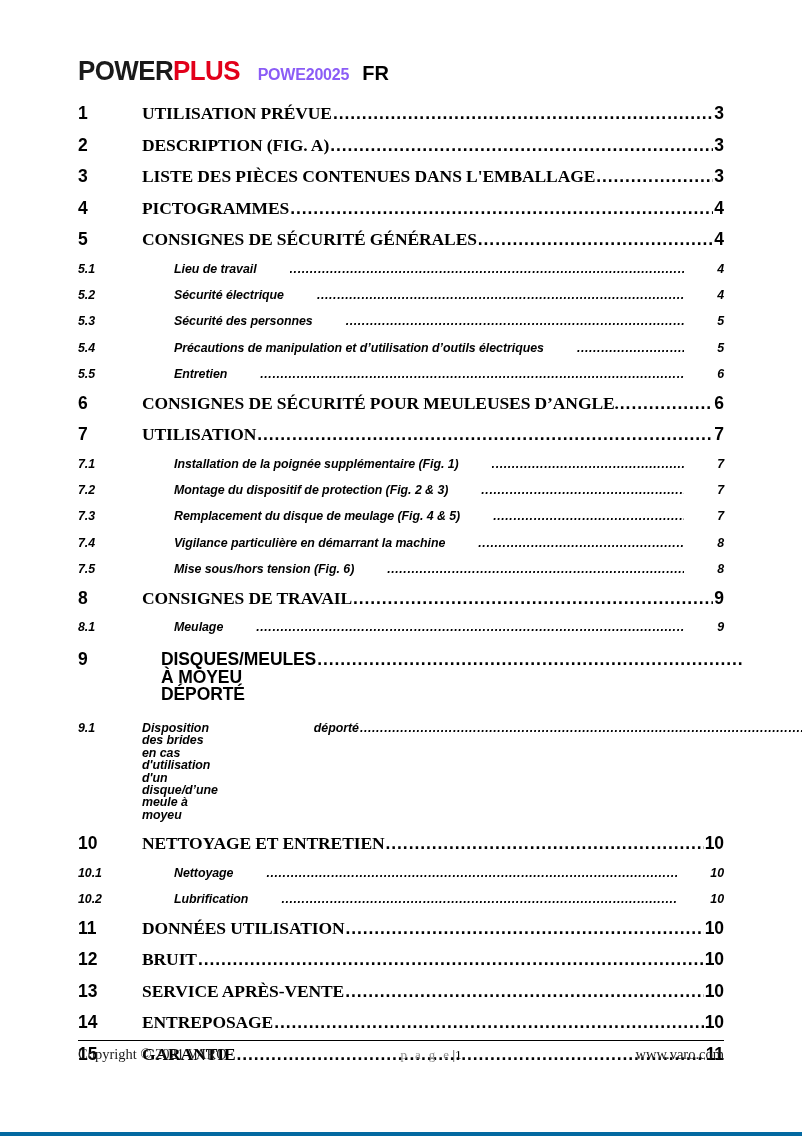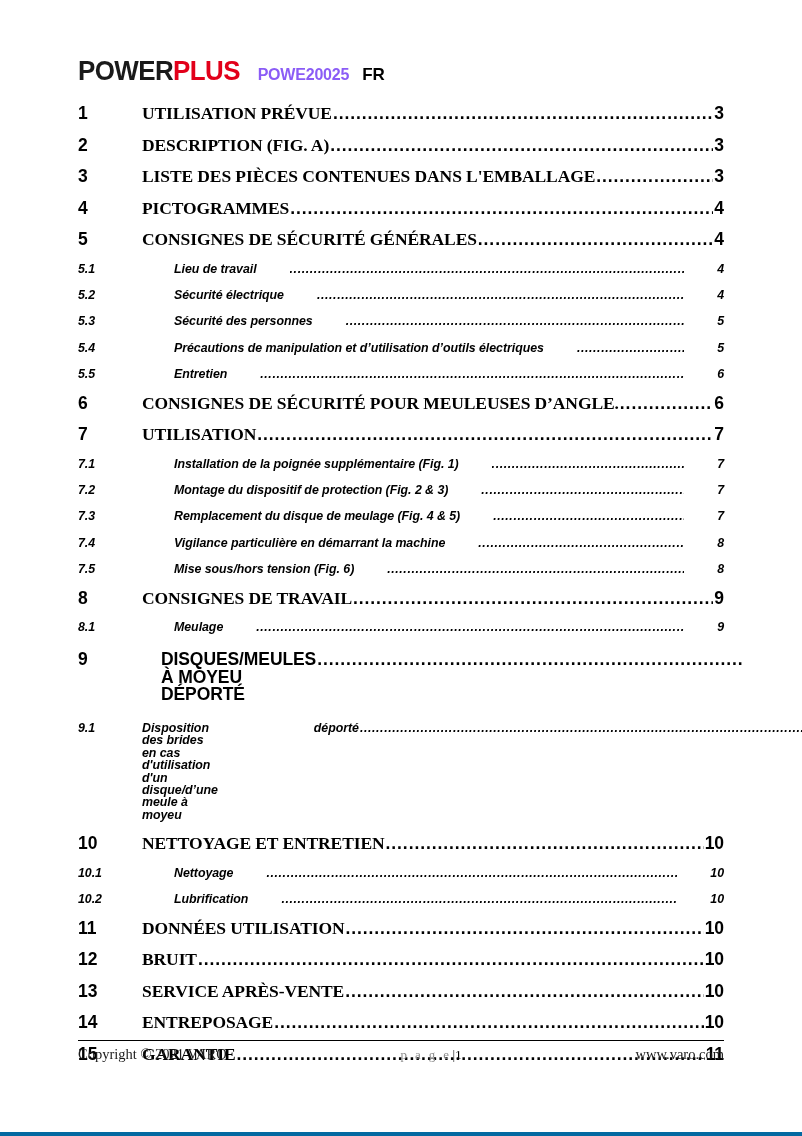--- a/index.html
+++ b/index.html
@@ -53,21 +53,21 @@
   .logo .plus  { color: #e2001a; }
   .model {
     font-weight: bold;
     font-size: 16px;
     margin-left: 11px;
     letter-spacing: -0.2px;
     color: #8b5cf6;
   }
   .lang {
     font-weight: bold;
-    font-size: 17px;
+    font-size: 20px;
     margin-left: 13px;
     letter-spacing: 0px;
     color: #000;
   }
 
   
   .toc { width: 646px; }
 
   .toc-row {
     display: flex;

